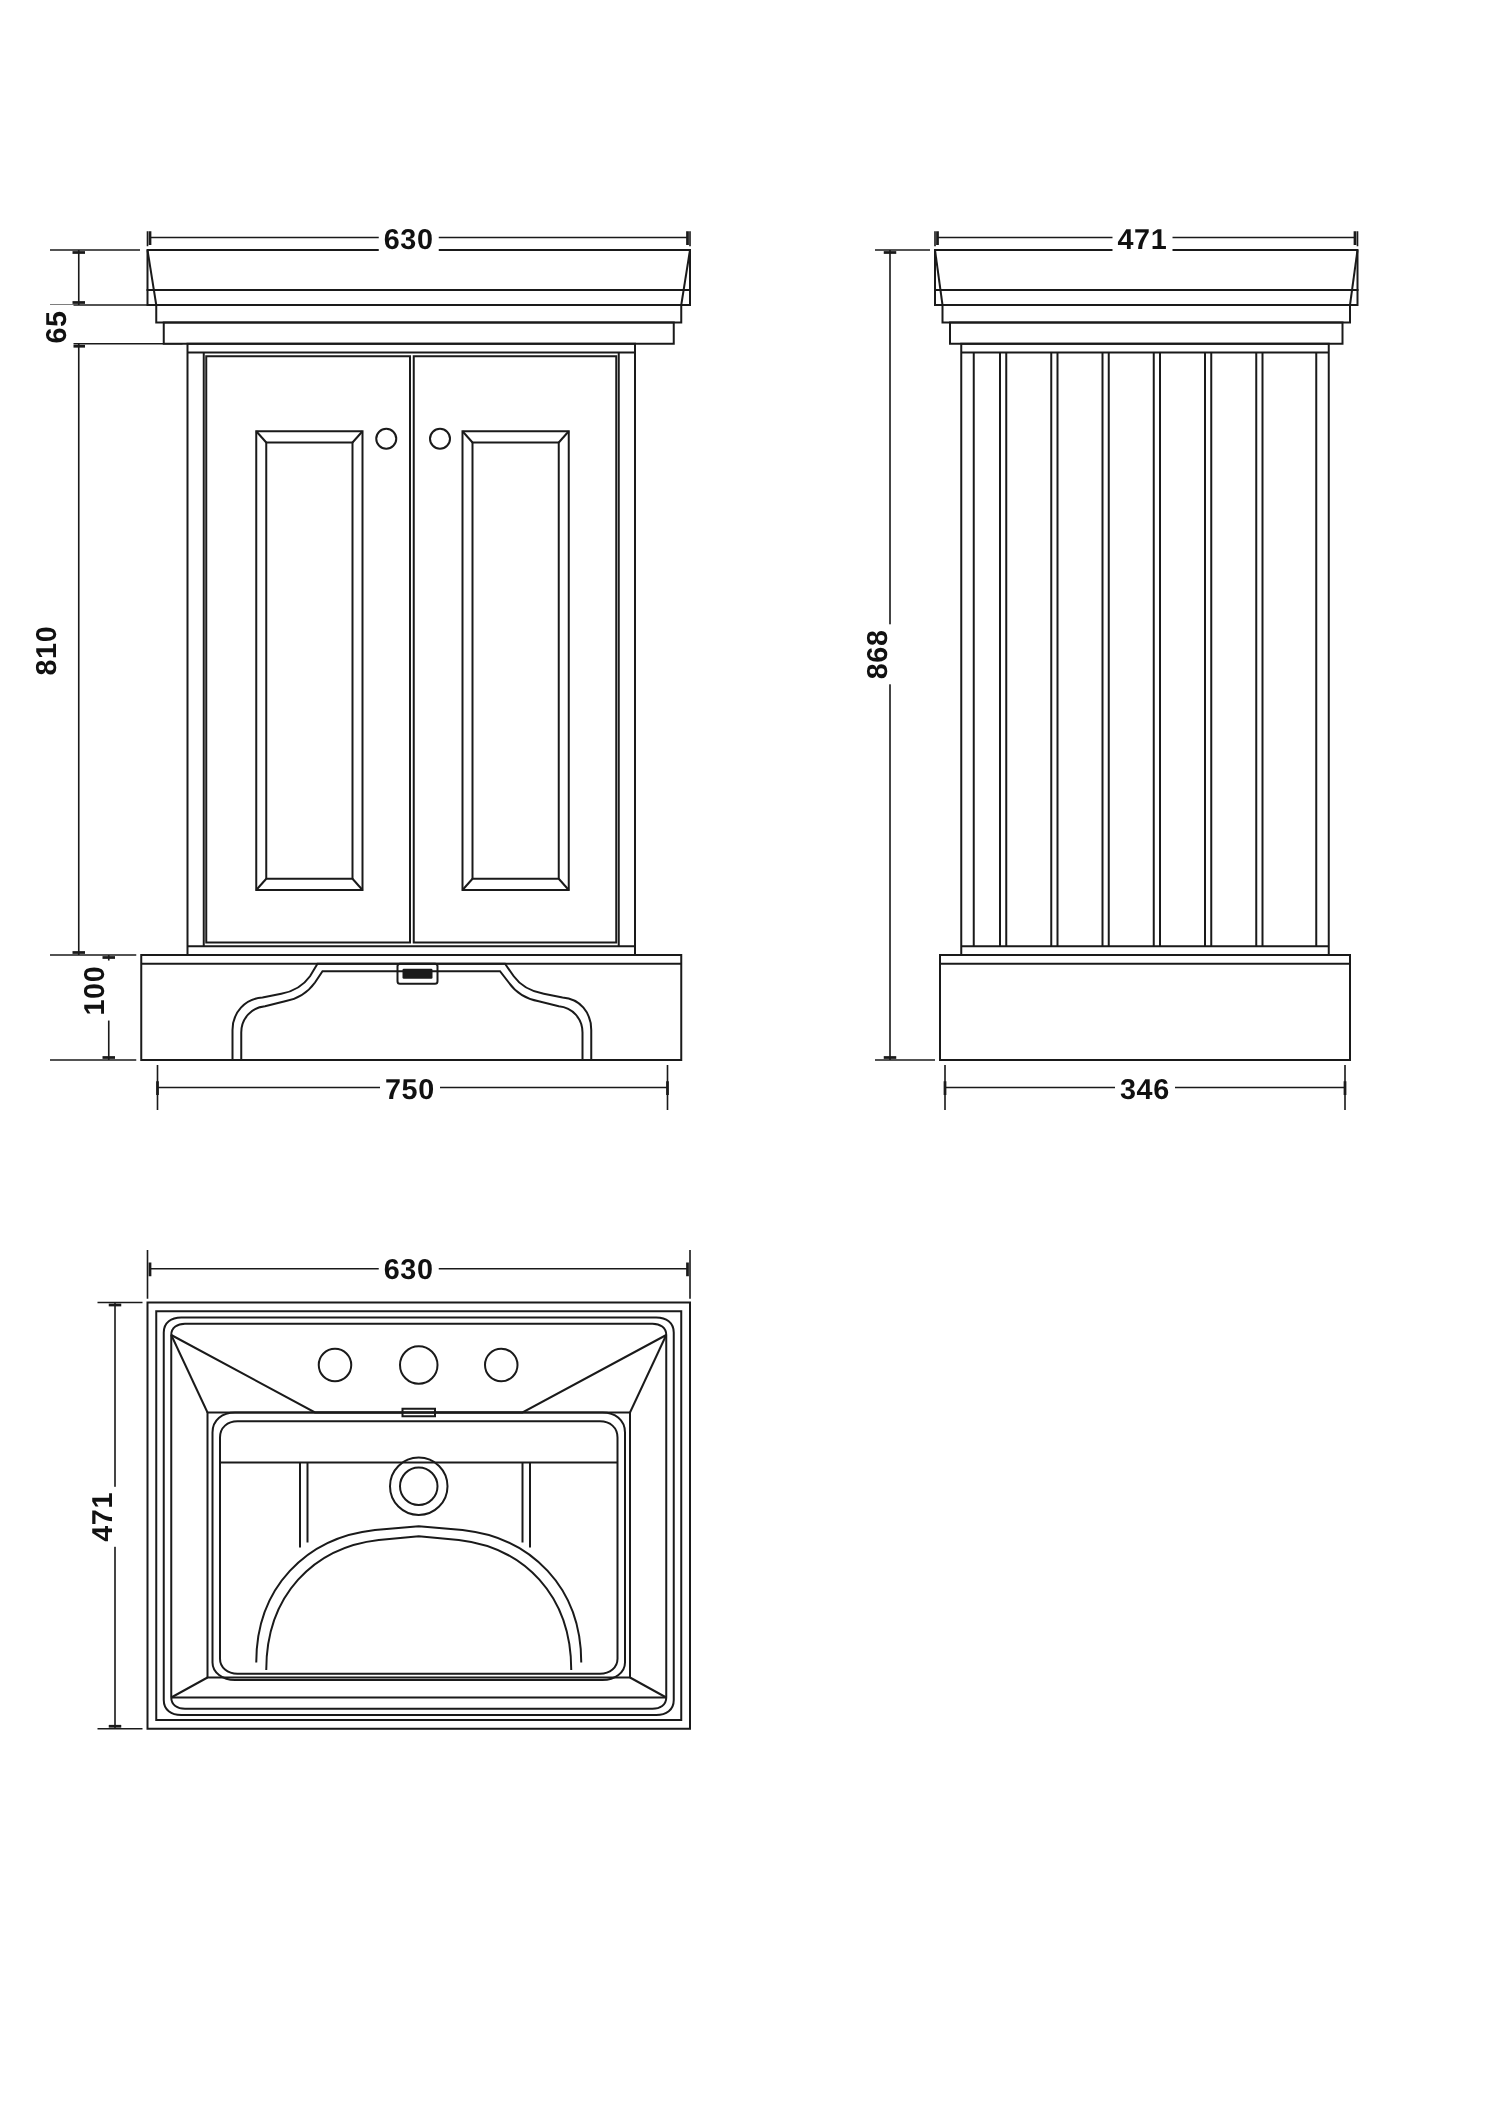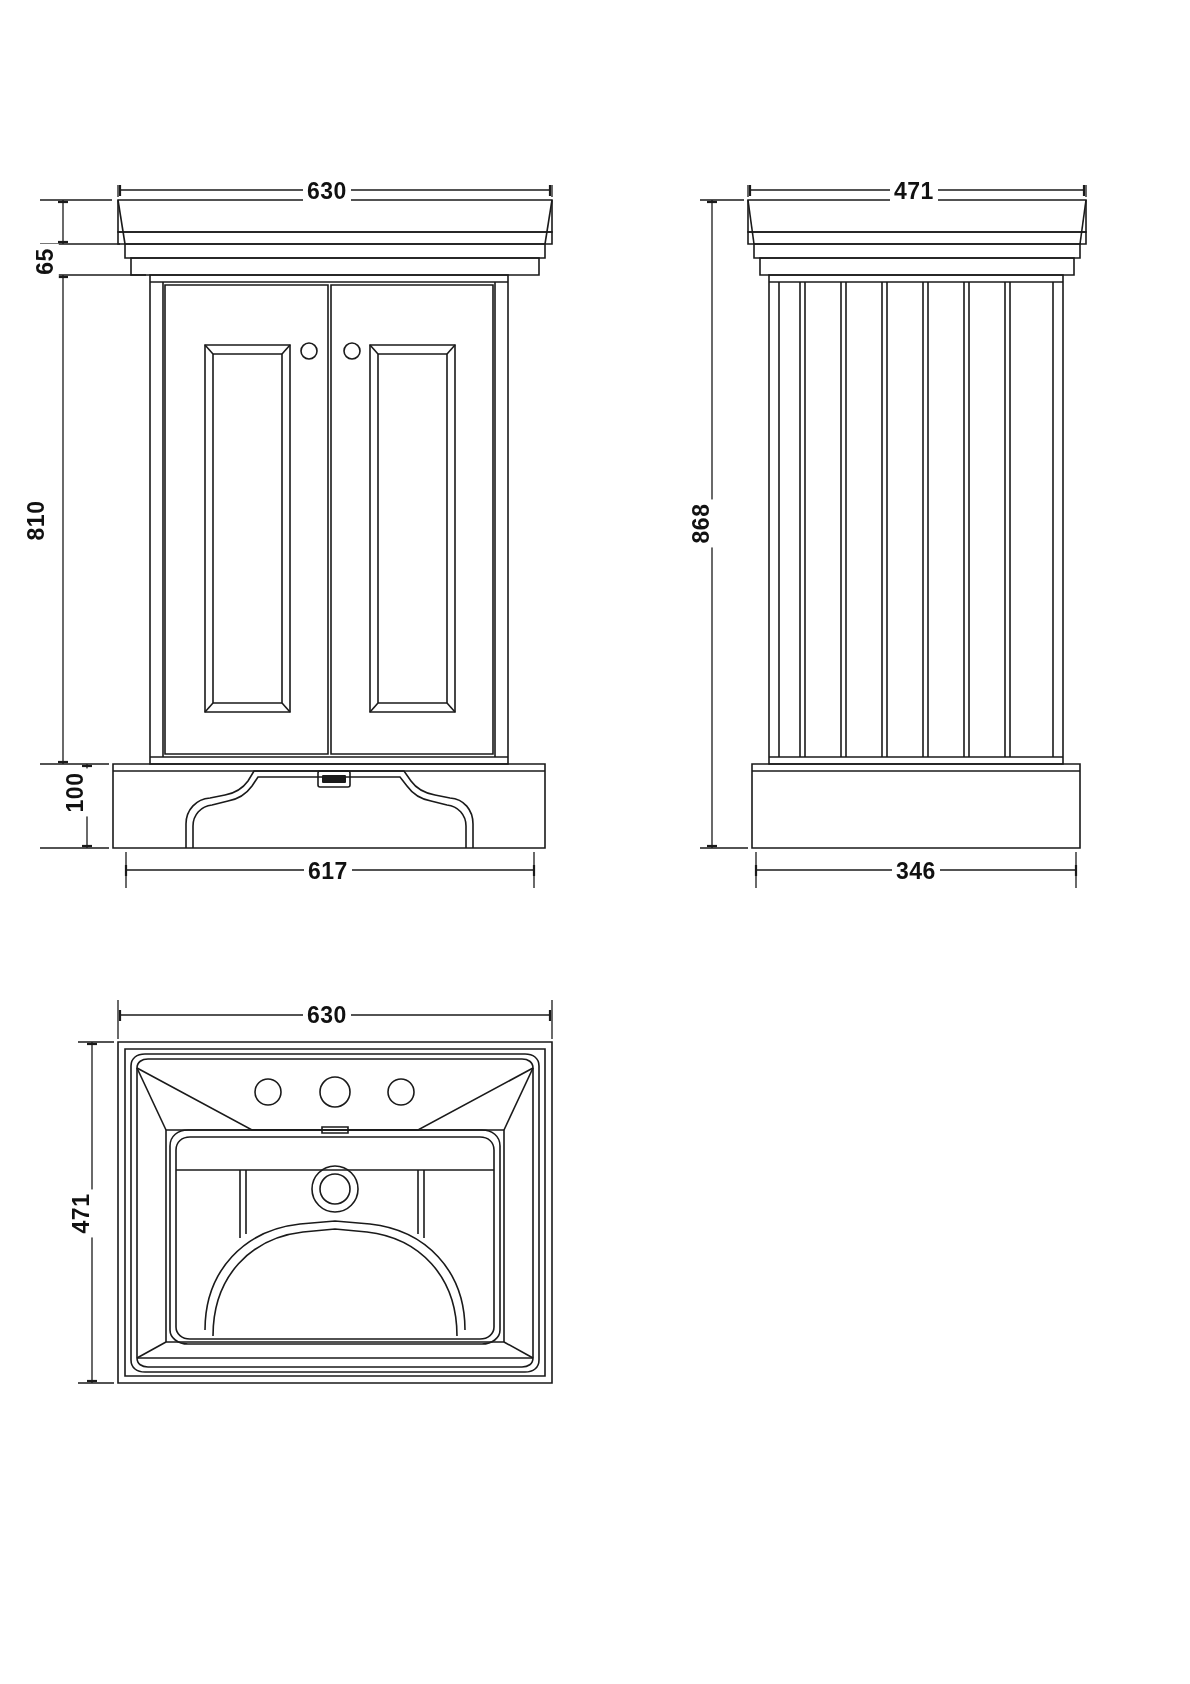--- a/index.html
+++ b/index.html
@@ -239,21 +239,21 @@
   </svg>
 
   <div class="dim-label" style="left:303px; top:178px;">630</div>
 
   <div class="dim-label vert" style="left:28px; top:248px; transform: rotate(-90deg);">65</div>
 
   <div class="dim-label vert" style="left:13px; top:507px; transform: rotate(-90deg);">810</div>
 
   <div class="dim-label vert" style="left:52px; top:779px; transform: rotate(-90deg);">100</div>
 
-  <div class="dim-label" style="left:304px; top:858px;">617</div>
+  <div class="dim-label" style="left:304px; top:858px;">750</div>
 
   <div class="dim-label" style="left:890px; top:178px;">471</div>
 
   <div class="dim-label vert" style="left:678px; top:510px; transform: rotate(-90deg);">868</div>
 
   <div class="dim-label" style="left:892px; top:858px;">346</div>
 
   <div class="dim-label" style="left:303px; top:1002px;">630</div>
 
   <div class="dim-label vert" style="left:58px; top:1200px; transform: rotate(-90deg);">471</div>

